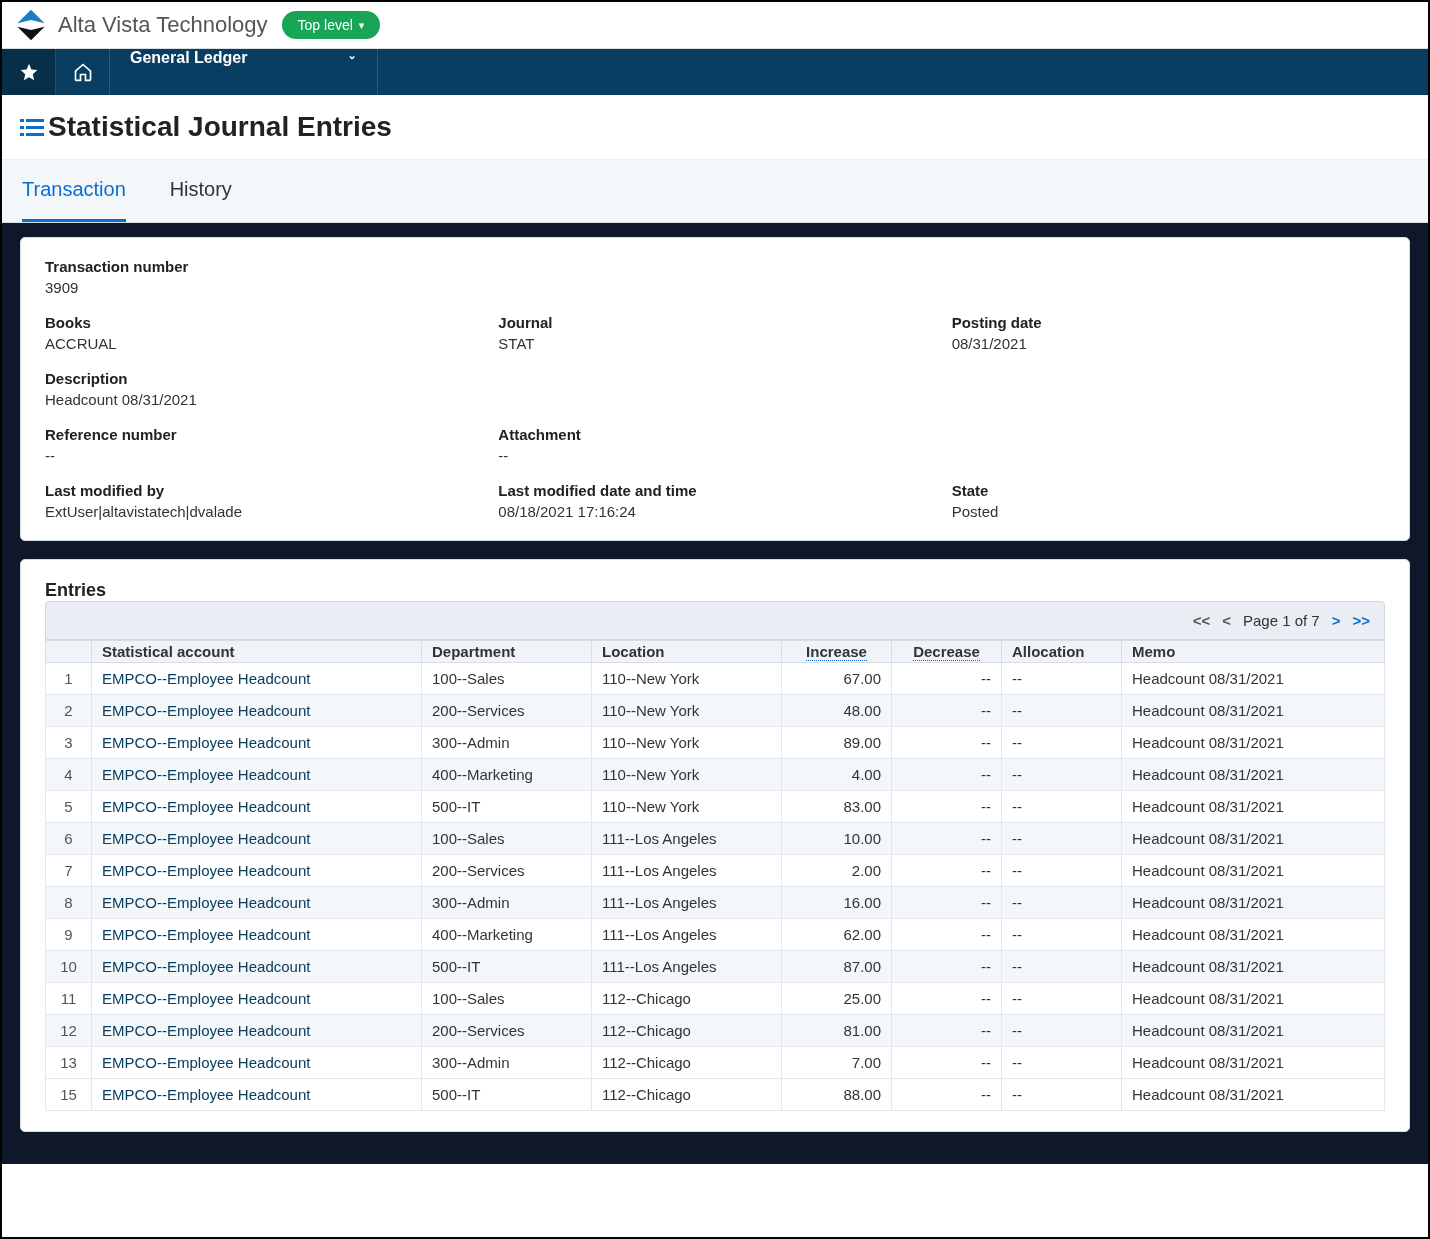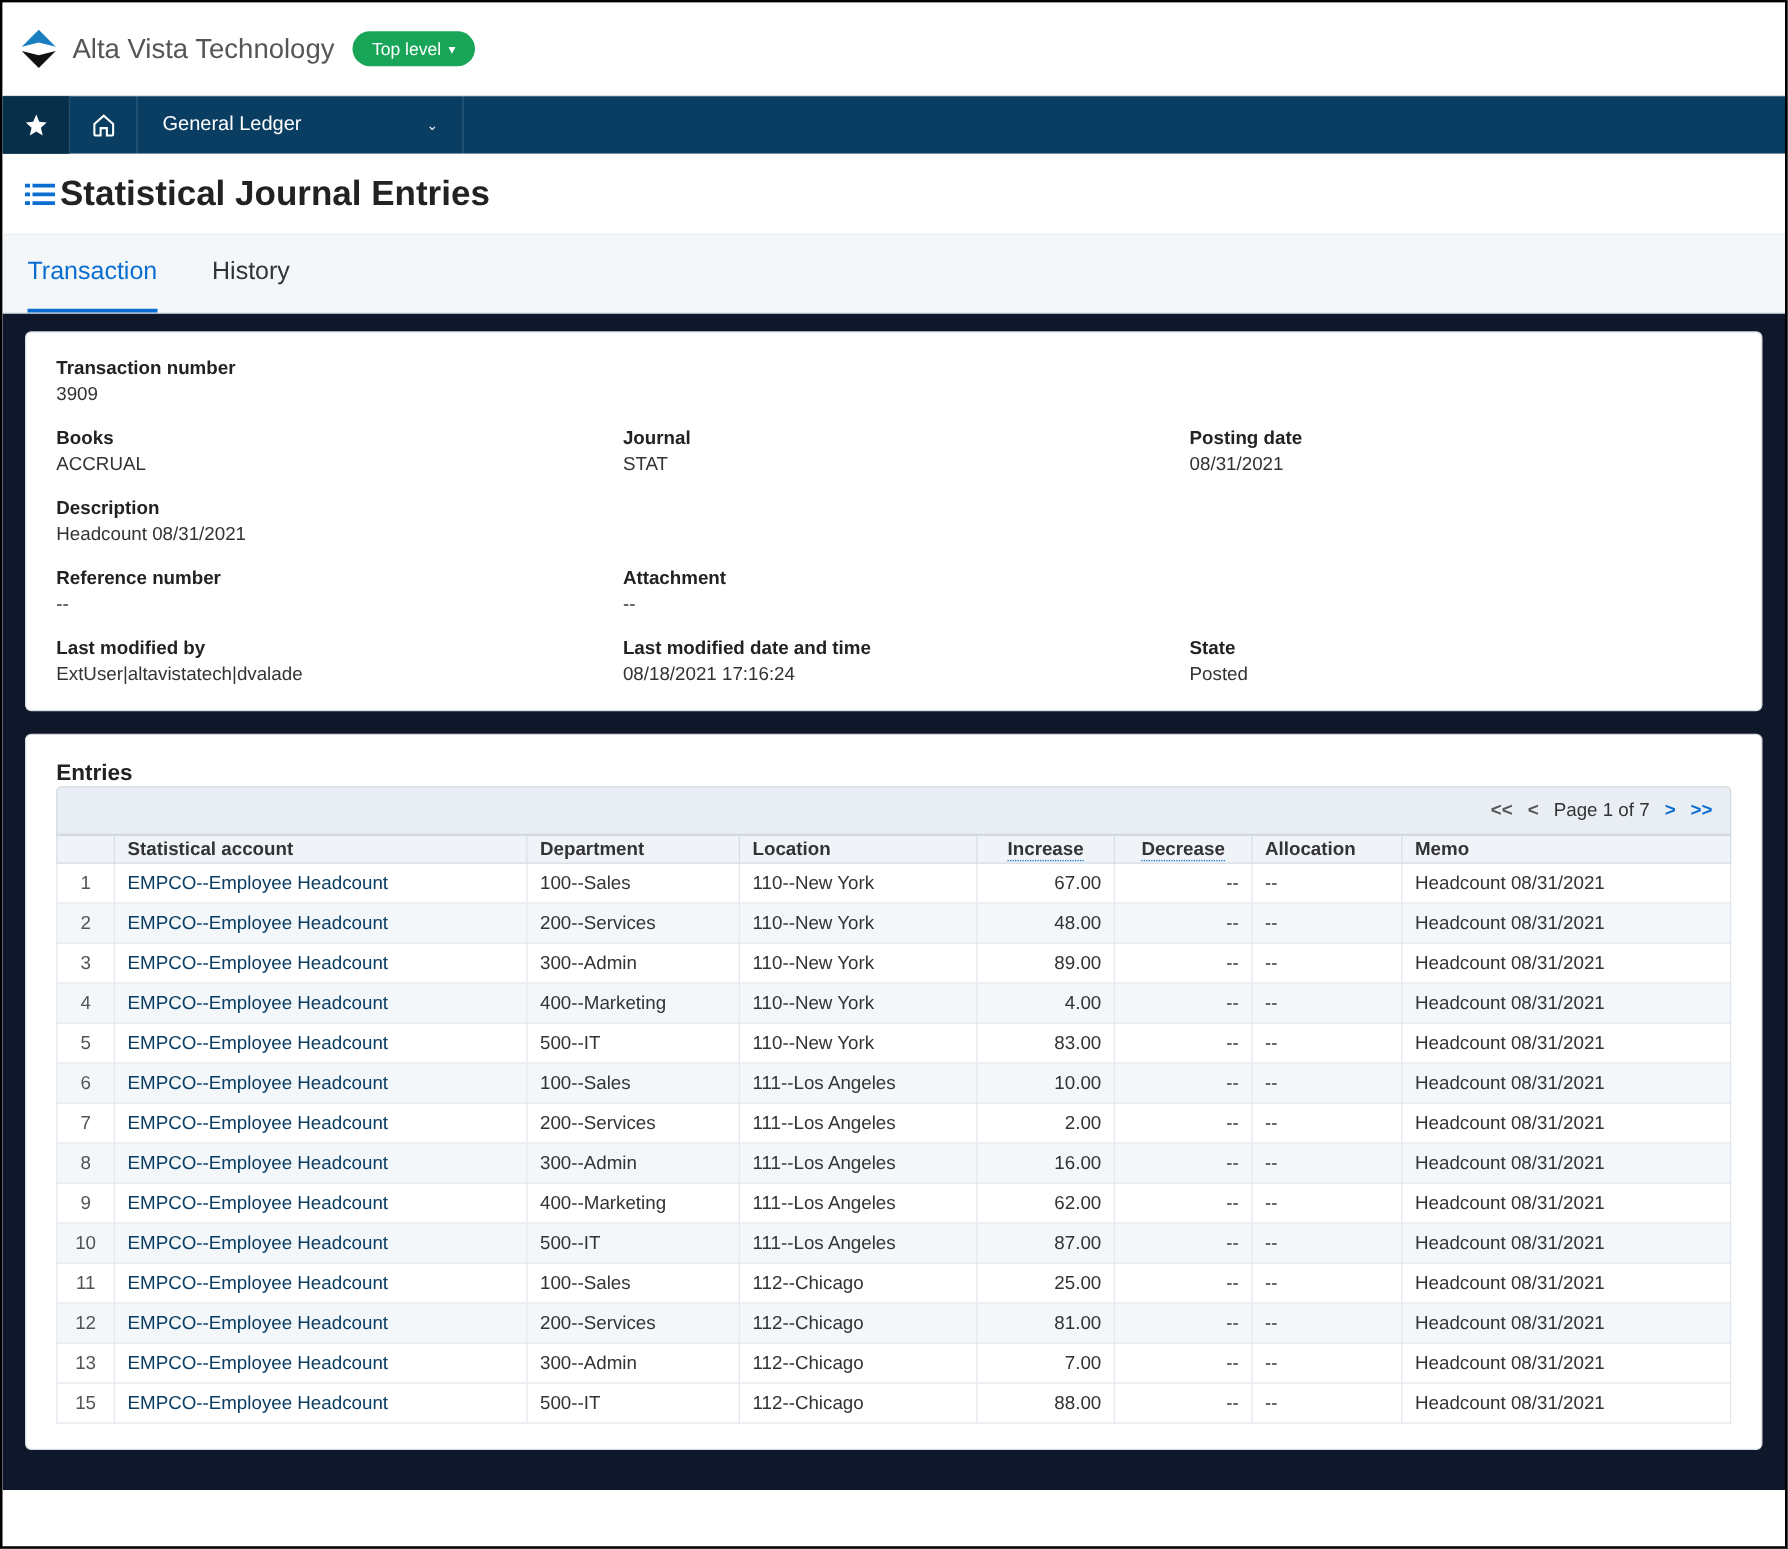--- a/index.html
+++ b/index.html
@@ -1,28 +1,28 @@
 <!DOCTYPE html>
 <html><head>
 <meta charset="utf-8">
 <style>
   * { box-sizing: border-box; margin: 0; padding: 0; }
   body { font-family: -apple-system, BlinkMacSystemFont, "Segoe UI", Arial, sans-serif; font-size: 14px; color: #222; background: #fff; border: 2px solid #000; width: 1430px; height: 1239px; overflow: hidden; }
   
-  .topbar { display: flex; align-items: center; padding: 20px 12px; border-bottom: 1px solid #ddd; background:#fff;}
+  .topbar { display: flex; align-items: center; padding: 6px 12px; border-bottom: 1px solid #ddd; background:#fff;}
   .logo-wrap { display:flex; align-items:center; gap:10px; }
   .logo { width: 34px; height: 34px; }
   .company-name { font-size: 22px; color: #555; font-weight:400;}
   .top-level-btn { margin-left: 14px; background:#18a558; color:#fff; border:none; border-radius: 16px; padding: 6px 16px; font-size:14px; display:flex; align-items:center; gap:6px; cursor:pointer;}
   .chev { font-size:11px; }
 
   .navbar { background:#0a3d62; color:#fff; display:flex; align-items:center; height:46px; }
   .nav-icon-cell { width:54px; height:46px; display:flex; align-items:center; justify-content:center; border-right:1px solid rgba(255,255,255,0.15); cursor:pointer;}
   .nav-icon-cell.selected { background:#072f4a;}
-  .nav-dropdown { padding: 0 20px; display:flex; align-items:center; gap:100px; height:46px; border-right:1px solid rgba(255,255,255,0.15); cursor:pointer; font-size:16px;}
+  .nav-dropdown { padding: 0 20px; display:flex; align-items:flex-start; gap:100px; height:46px; border-right:1px solid rgba(255,255,255,0.15); cursor:pointer; font-size:16px;font-weight:bold;}
   
   .page-header-bar { display:flex; align-items:center; padding: 16px 18px; gap:4px; background:#fff; border-bottom:1px solid #eee;}
   .page-title { font-size: 28px; font-weight:600; color:#222;}
   
   .tabs-row { background:#f4f7fa; padding: 0 20px; border-bottom:1px solid #d6dde4;}
   .tab { display:inline-block; padding: 18px 0; margin-right: 40px; font-size:20px; color:#333; cursor:pointer;}
   .tab.active { color:#0a6ed1; border-bottom:3px solid #0a6ed1; font-weight:500;}
   
   .content-area { background:#0f172a; padding: 14px 18px; }
   .card { background:#fff; border:1px solid #d6dde4; border-radius:5px; padding: 20px 24px; margin-bottom: 18px;}

